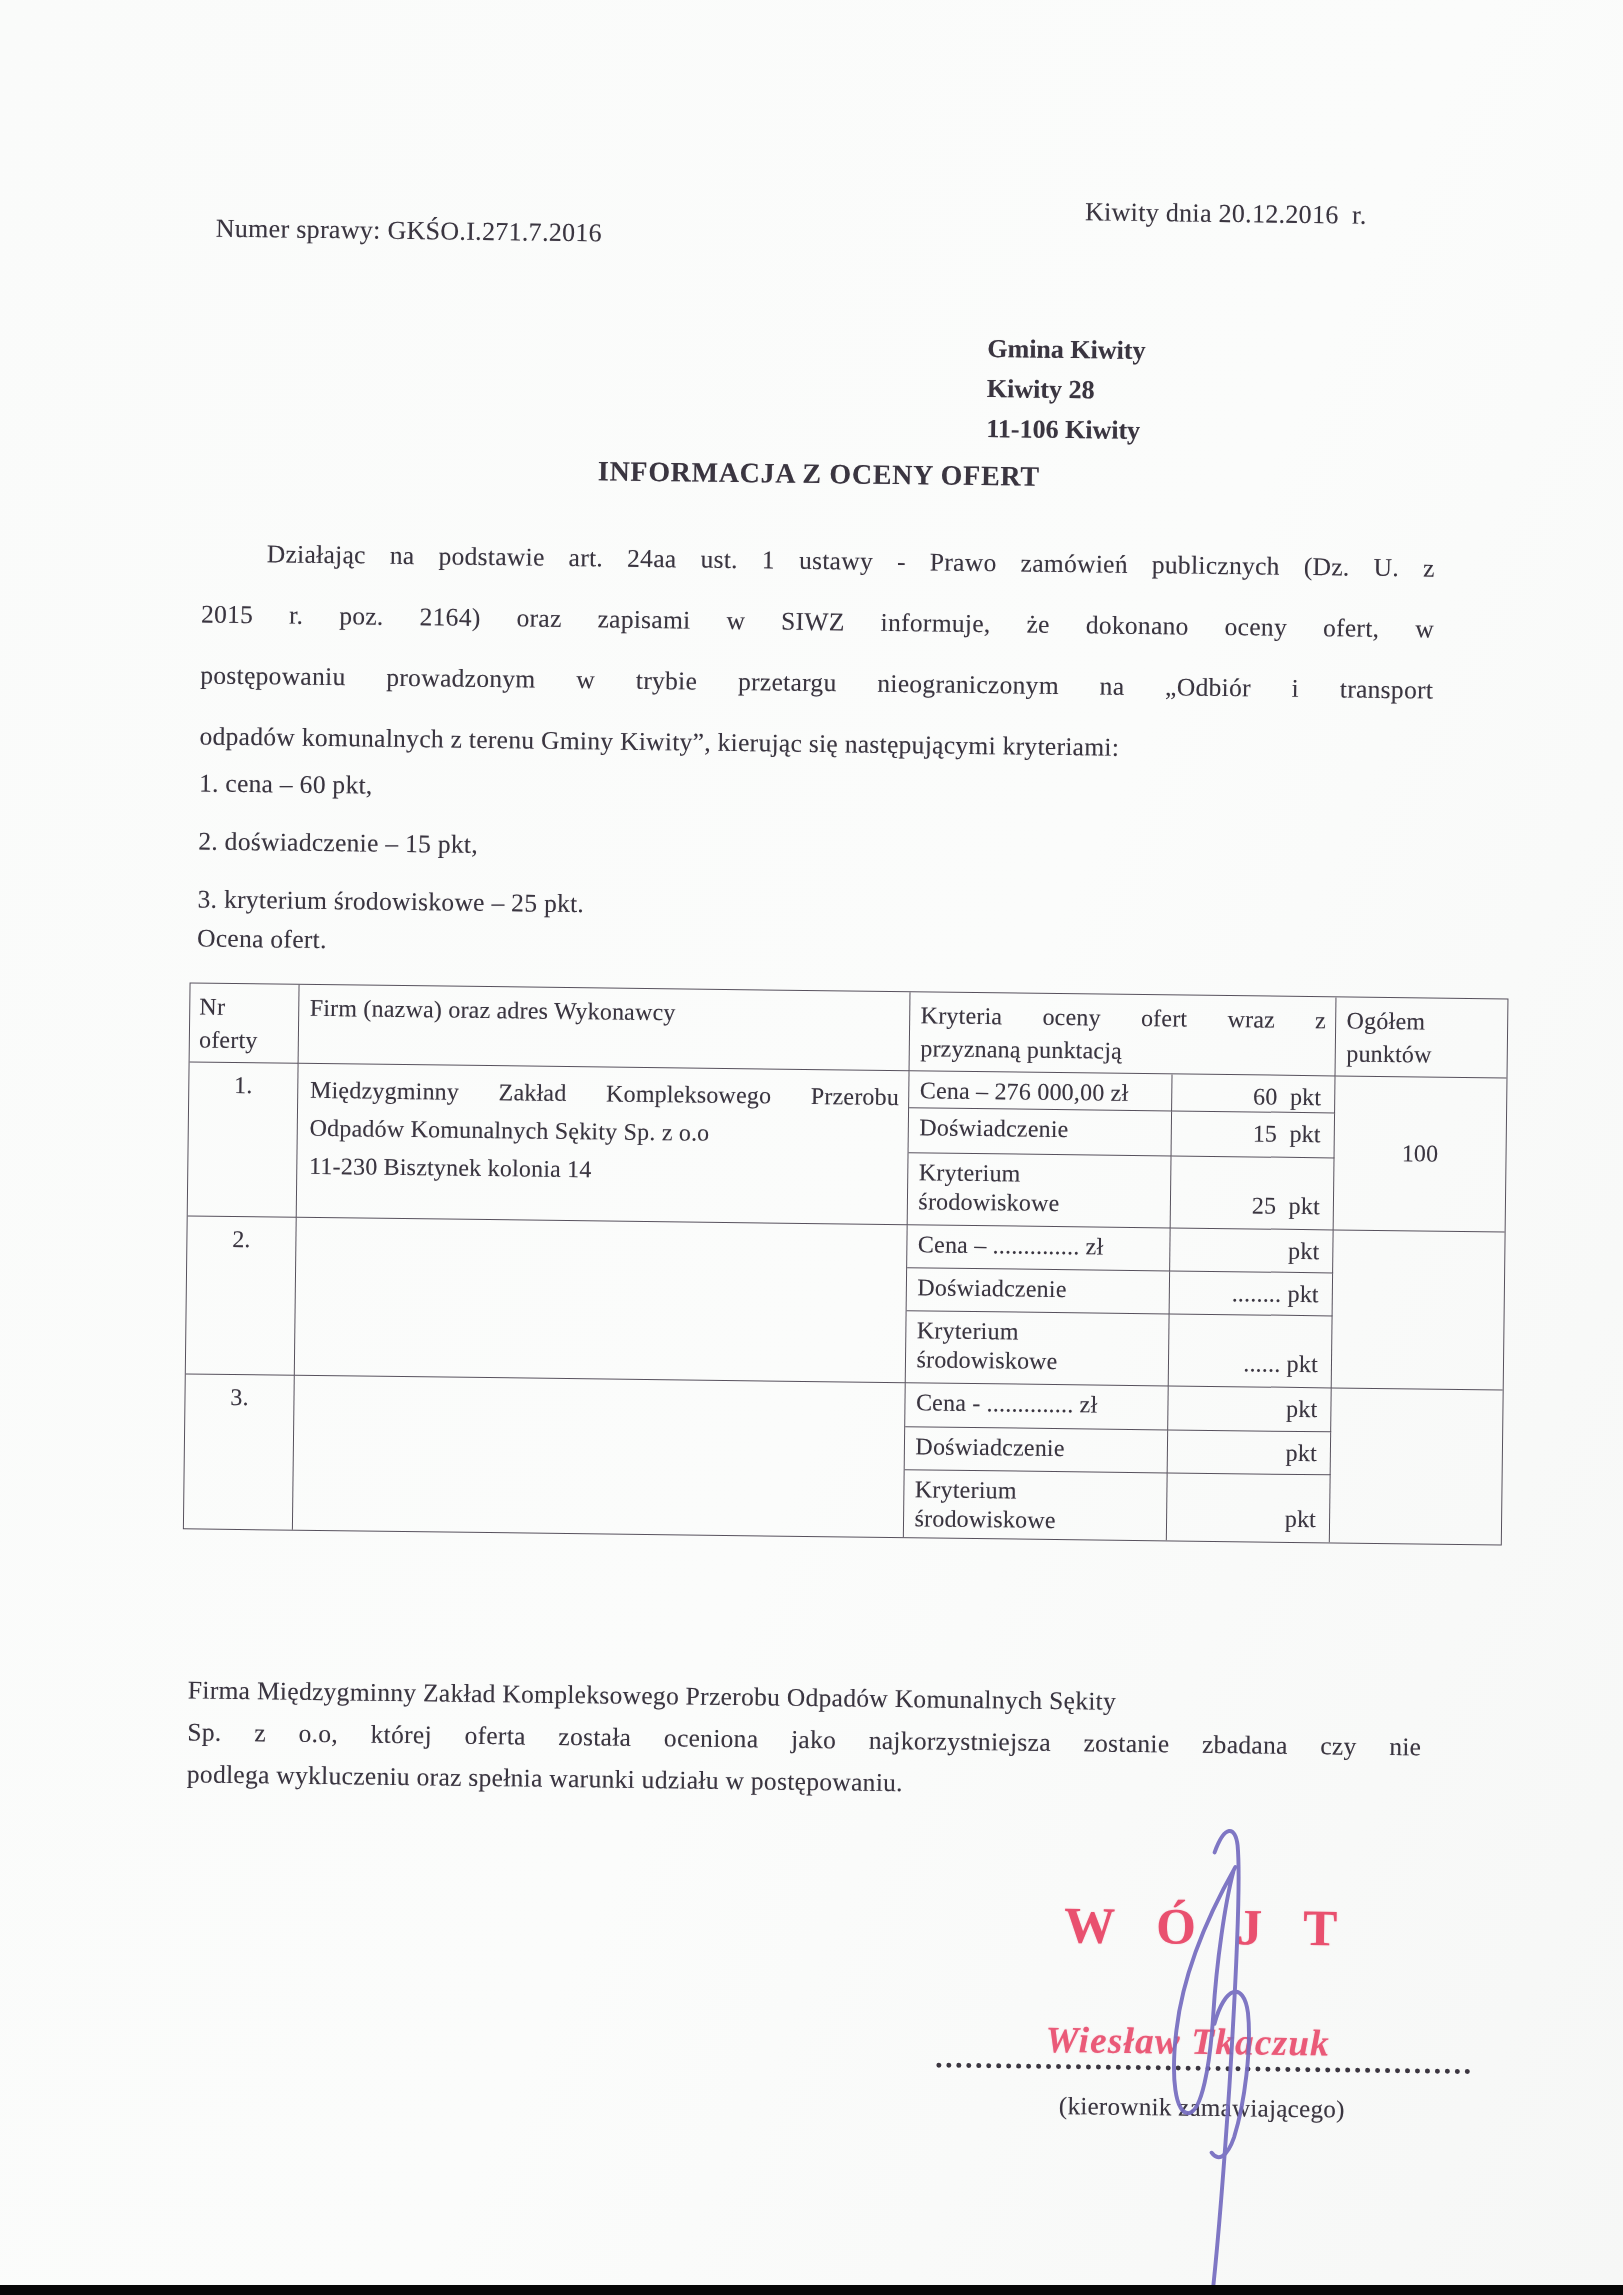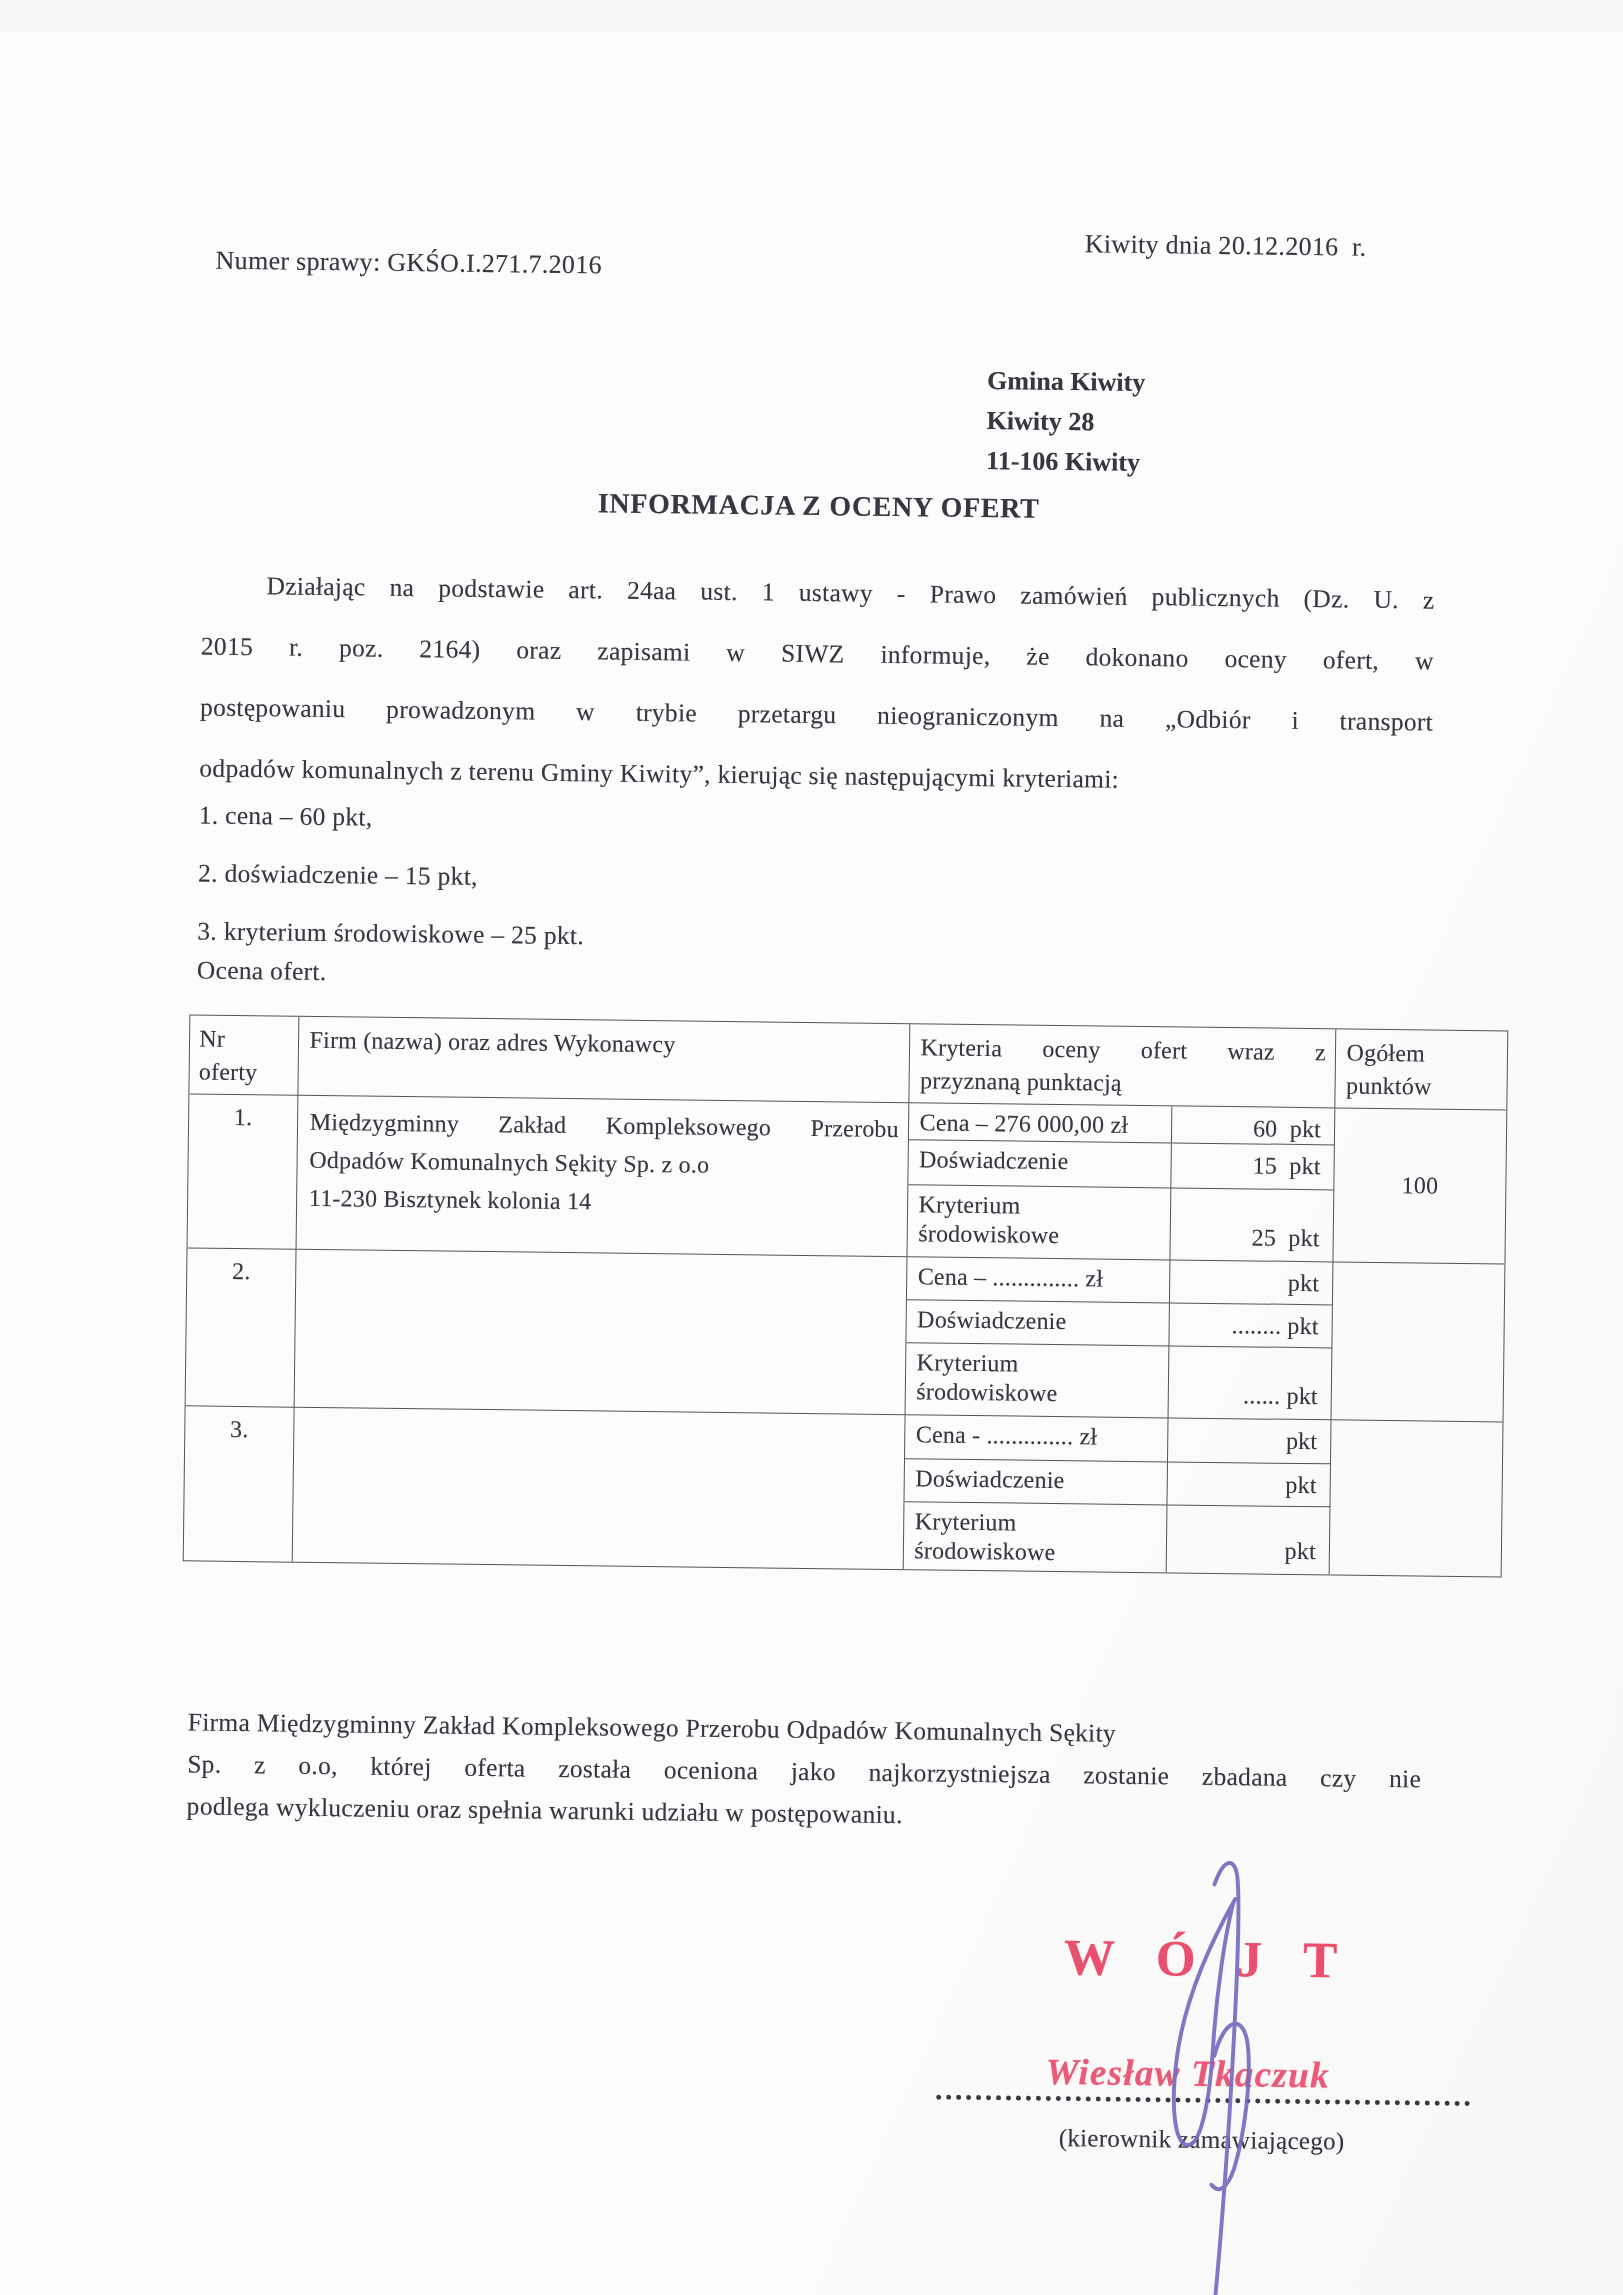--- a/index.html
+++ b/index.html
@@ -2,21 +2,21 @@
 <html style="font-size:10.5px"><head>
 <meta charset="utf-8">
 <style>
   html,body{margin:0;padding:0;}
   body{
     width:1624px;height:2295px;position:relative;overflow:hidden;
     background:#f7f8f7;
     font-family:"Liberation Serif","DejaVu Serif",serif;
     color:#3a3540;
   }
-  .page{position:absolute;inset:0;background:linear-gradient(115deg,#fafbfa 0%,#fbfcfb 55%,#f6f7f6 100%);margin-top:32px;}
+  .page{position:absolute;inset:0;background:linear-gradient(115deg,#fafbfa 0%,#fbfcfb 55%,#f6f7f6 100%);}
   .sheet{position:absolute;inset:0;transform:rotate(0.7deg);transform-origin:50% 45%;}
   .sheet *{text-shadow:0 0 0.7px rgba(58,53,64,.35);}
   .abs{position:absolute;}
   .case-number{left:206px;top:221px;font-size:26px;letter-spacing:0.3px;}
   .date-line{left:1075px;top:194px;font-size:26px;white-space:pre;letter-spacing:0.3px;}
   .recipient{left:979px;top:327px;font-size:26px;font-weight:bold;line-height:40px;}
   .doc-title{left:0;right:0;top:458px;text-align:center;font-size:28px;font-weight:bold;letter-spacing:0.7px;}
   .intro{left:196px;top:530px;width:1233px;font-size:25.5px;line-height:61px;letter-spacing:0.3px;}
   .intro .ln{text-align:justify;text-align-last:justify;white-space:nowrap;}
   .intro .ln.first{text-indent:65px;}

